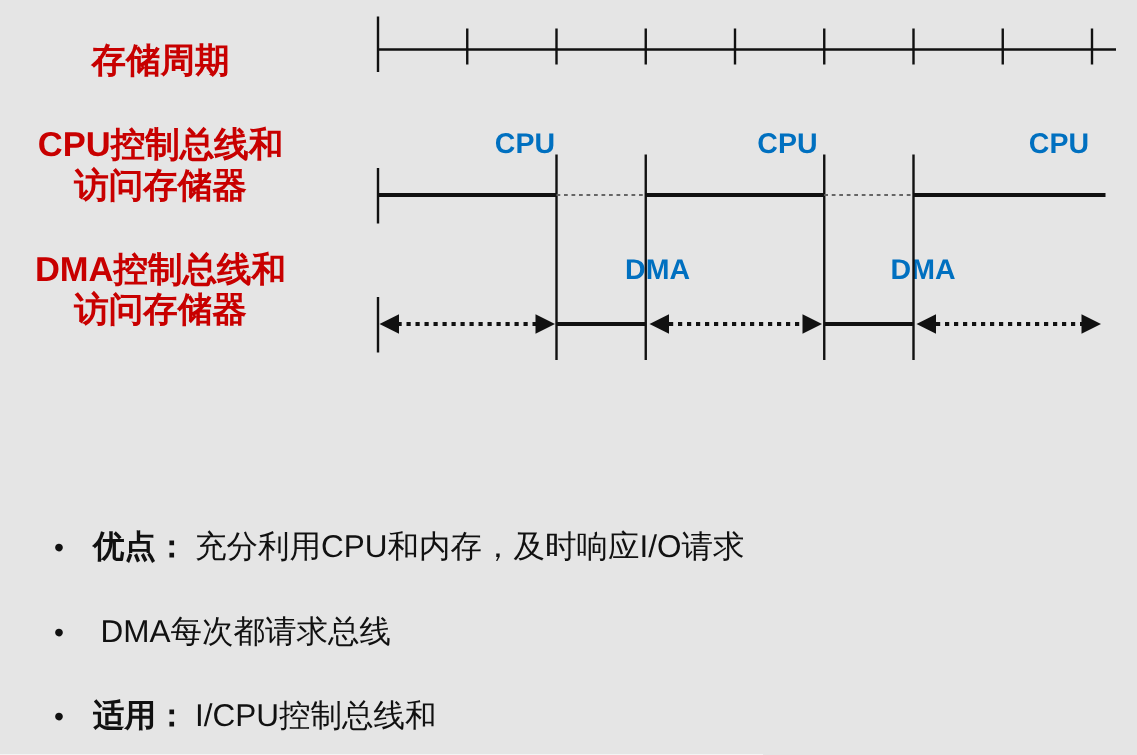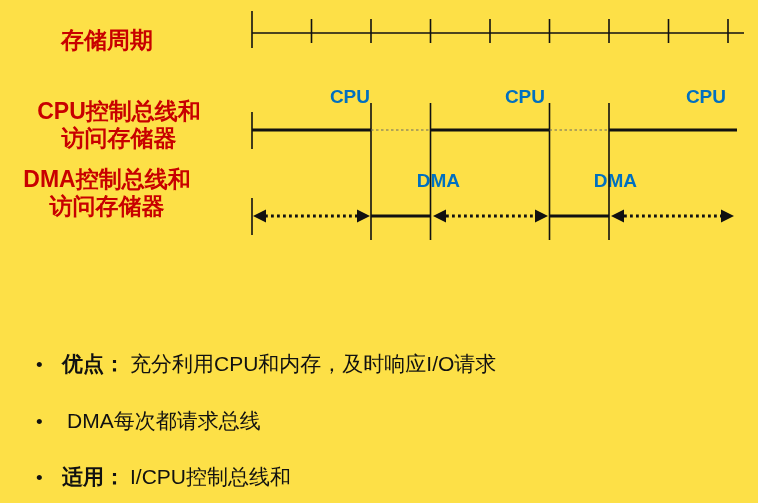--- a/index.html
+++ b/index.html
@@ -5,38 +5,38 @@
   :root {
     --red: #C80000;
     --blue: #0070C0;
     --ink: #111111;
   }
   html, body { margin: 0; padding: 0; background: #ffffff; }
   .slide {
     position: relative;
     width: 758px;
     height: 503px;
-    background: #fde047;
+    background: #e5e5e5;
     font-family: "Liberation Sans", "DejaVu Sans", sans-serif;
     overflow: hidden;
   }
   
   .rowlabel {
     position: absolute;
     left: 0;
     width: 214px;
     text-align: center;
     color: var(--red);
     font-weight: bold;
     font-size: 23px;
     line-height: 27px;
     white-space: nowrap;
   }
   .rowlabel.storage { top: 27px; }
-  .rowlabel.cpu     { top: 98px; padding-left: 12px; }
+  .rowlabel.cpu     { top: 83px; }
   .rowlabel.dma     { top: 166px; }
   
   .seglabel {
     position: absolute;
     width: 120px;
     text-align: right;
     color: var(--blue);
     font-weight: bold;
     font-size: 19px;
     line-height: 24px;

